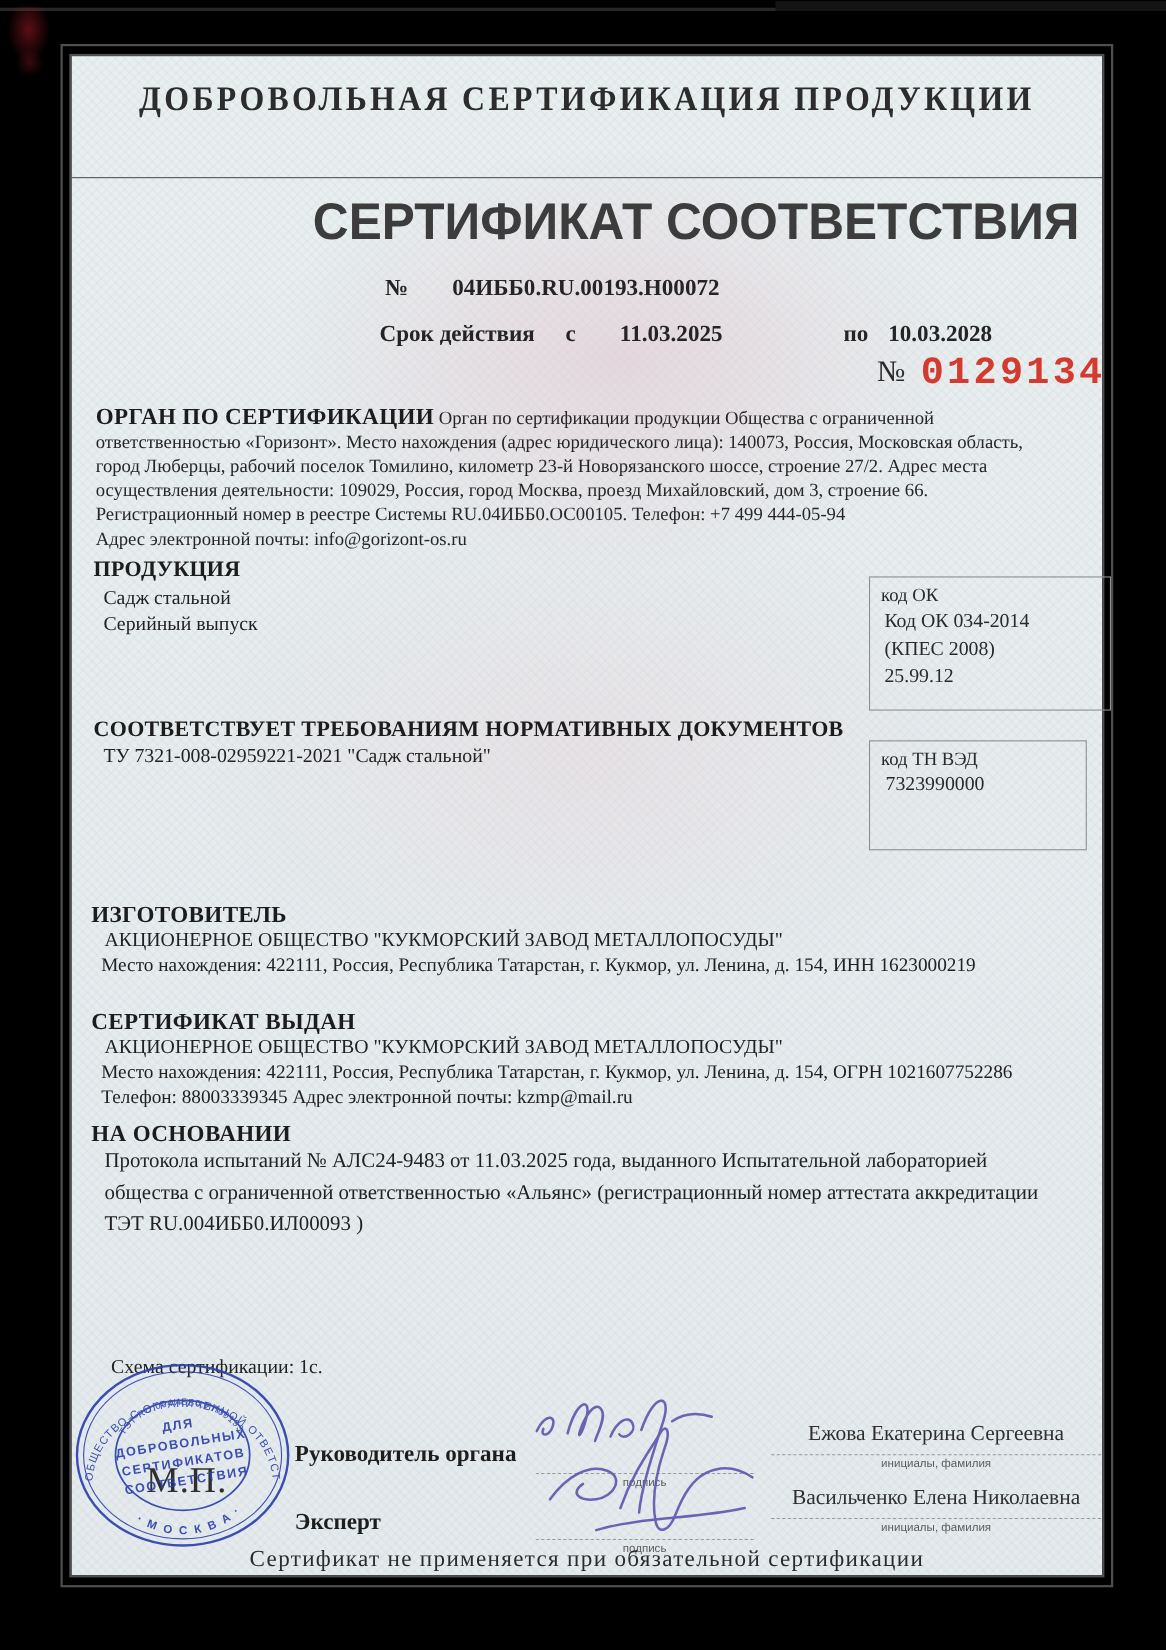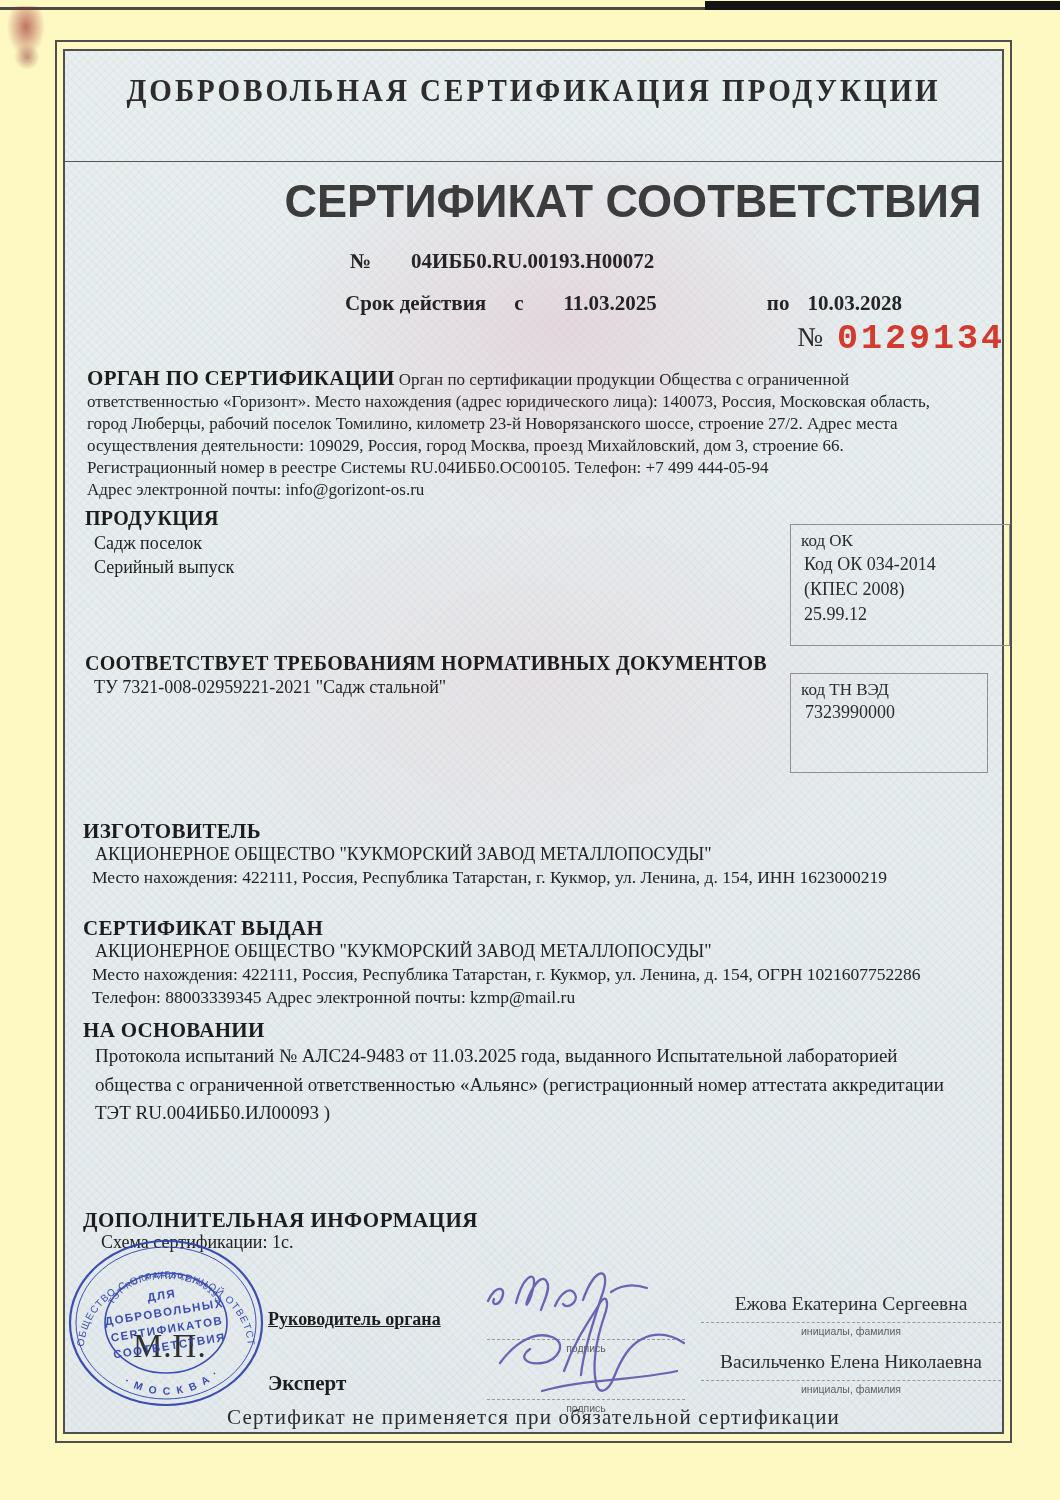--- a/index.html
+++ b/index.html
@@ -1,19 +1,19 @@
 <!DOCTYPE html>
 <html><head>
 <meta charset="utf-8">
 <style>
   * { margin:0; padding:0; box-sizing:border-box; }
   html,body { background:#dfe3e1; }
   .page {
     position:relative; width:1060px; height:1500px;
-    background:#fef9c3;
+    background:#000000;
     font-family:"Liberation Serif", serif;
     color:#222; overflow:hidden;
   }
   
   .scan-top1 { position:absolute; top:7px; left:0; width:1060px; height:3px; background:#2e2e2e; opacity:.85; }
   .scan-top2 { position:absolute; top:1px; left:705px; width:355px; height:9px; background:#141414; }
   .scan-mark1 { position:absolute; left:6px; top:6px; width:40px; height:52px;
     background:radial-gradient(ellipse at 50% 40%, rgba(150,25,35,.6), rgba(150,25,35,0) 68%); }
   .scan-mark2 { position:absolute; left:14px; top:44px; width:26px; height:26px;
     background:radial-gradient(ellipse, rgba(120,20,30,.45), rgba(120,20,30,0) 70%); }
@@ -96,21 +96,21 @@
 
   .basis-heading { position:absolute; left:18px; top:967px; font-size:21px; }
   .basis-text { position:absolute; left:30px; top:991px; width:872px; font-size:19px; line-height:28.5px; }
 
   .add-heading { position:absolute; left:18px; top:1157px; font-size:21px; letter-spacing:.5px; }
   .add-text { position:absolute; left:36px; top:1181px; font-size:18px; }
 
   .mp-label { position:absolute; left:68px; top:1277px; font-size:33px; color:#2f2f2f; z-index:2; letter-spacing:1px; }
   .stamp-svg { position:absolute; left:0px; top:1186px; width:202px; height:172px; z-index:3; opacity:.92; }
 
-  .sig-label-head { position:absolute; left:203px; top:1258px; font-size:18px; font-weight:bold; color:#1d1d1d;text-decoration:underline; }
+  .sig-label-head { position:absolute; left:203px; top:1258px; font-size:21px; font-weight:bold; color:#1d1d1d; }
   .sig-label-expert { position:absolute; left:203px; top:1320px; font-size:21px; font-weight:bold; color:#1d1d1d; }
   .sig-line { position:absolute; width:198px; height:40px; border-bottom:1.4px dashed #9a9a9a; text-align:center; }
   .sig-line-1 { left:422px; top:1249px; }
   .sig-line-2 { left:422px; top:1309px; }
   .sig-cap { position:absolute; top:42px; width:100%; font-family:"Liberation Sans", sans-serif; font-size:10.5px; color:#5e5e5e; text-align:center; }
   .name-block { position:absolute; width:300px; text-align:center; }
   .name-block-1 { left:636px; top:1242px; }
   .name-block-2 { left:636px; top:1300px; }
   .name-text { font-size:19.5px; color:#2e2e2e; }
   .name-rule { border-bottom:1.4px dashed #9a9a9a; margin-top:7px; }
@@ -161,21 +161,21 @@
           <span class="sec-heading">ОРГАН ПО СЕРТИФИКАЦИИ</span>
           <span>Орган по сертификации продукции Общества с ограниченной ответственностью «Горизонт». Место нахождения (адрес юридического лица): 140073, Россия, Московская область, город Люберцы, рабочий поселок Томилино, километр 23-й Новорязанского шоссе, строение 27/2. Адрес места осуществления деятельности: 109029, Россия, город Москва, проезд Михайловский, дом 3, строение 66.</span>
           <br>
           <span>Регистрационный номер в реестре Системы RU.04ИББ0.ОС00105. Телефон: +7 499 444-05-94</span>
           <br>
           <span>Адрес электронной почты: info@gorizont-os.ru</span>
         </p>
       </div>
 
       <div class="sec-heading product-heading">ПРОДУКЦИЯ</div>
-      <div class="product-line1">Садж поселок</div>
+      <div class="product-line1">Садж стальной</div>
       <div class="product-line2">Серийный выпуск</div>
 
       <div class="code-box ok-box">
         <div class="cb-label">код ОК</div>
         <div class="cb-line">Код ОК 034-2014</div>
         <div class="cb-line">(КПЕС 2008)</div>
         <div class="cb-line">25.99.12</div>
       </div>
 
       <div class="sec-heading compliance-heading">СООТВЕТСТВУЕТ ТРЕБОВАНИЯМ НОРМАТИВНЫХ ДОКУМЕНТОВ</div>
@@ -191,21 +191,20 @@
       <div class="manu-addr">Место нахождения: 422111, Россия, Республика Татарстан, г. Кукмор, ул. Ленина, д. 154, ИНН 1623000219</div>
 
       <div class="sec-heading issued-heading">СЕРТИФИКАТ ВЫДАН</div>
       <div class="issued-name">АКЦИОНЕРНОЕ ОБЩЕСТВО "КУКМОРСКИЙ ЗАВОД МЕТАЛЛОПОСУДЫ"</div>
       <div class="issued-addr">Место нахождения: 422111, Россия, Республика Татарстан, г. Кукмор, ул. Ленина, д. 154, ОГРН 1021607752286</div>
       <div class="issued-contacts">Телефон: 88003339345 Адрес электронной почты: kzmp@mail.ru</div>
 
       <div class="sec-heading basis-heading">НА ОСНОВАНИИ</div>
       <div class="basis-text">Протокола испытаний № АЛС24-9483 от 11.03.2025 года, выданного Испытательной лабораторией общества с ограниченной ответственностью «Альянс» (регистрационный номер аттестата аккредитации ТЭТ RU.004ИББ0.ИЛ00093 )</div>
 
-      <div class="sec-heading add-heading">ДОПОЛНИТЕЛЬНАЯ ИНФОРМАЦИЯ</div>
       <div class="add-text">Схема сертификации: 1с.</div>
 
       <div class="mp-label">М.П.</div>
 
       <svg class="stamp-svg" viewBox="0 0 202 172" xmlns="http://www.w3.org/2000/svg">
         <ellipse cx="101" cy="86" rx="96" ry="82" fill="none" stroke="#2e41ad" stroke-width="2.2"></ellipse>
         <ellipse cx="101" cy="86" rx="90" ry="76" fill="none" stroke="#2e41ad" stroke-width="1"></ellipse>
         <ellipse cx="101" cy="86" rx="61" ry="50" fill="none" stroke="#2e41ad" stroke-width="1.6"></ellipse>
         <defs>
           <path id="ringTop" d="M 19,112 A 82,70 0 1 1 183,112" fill="none"></path>

